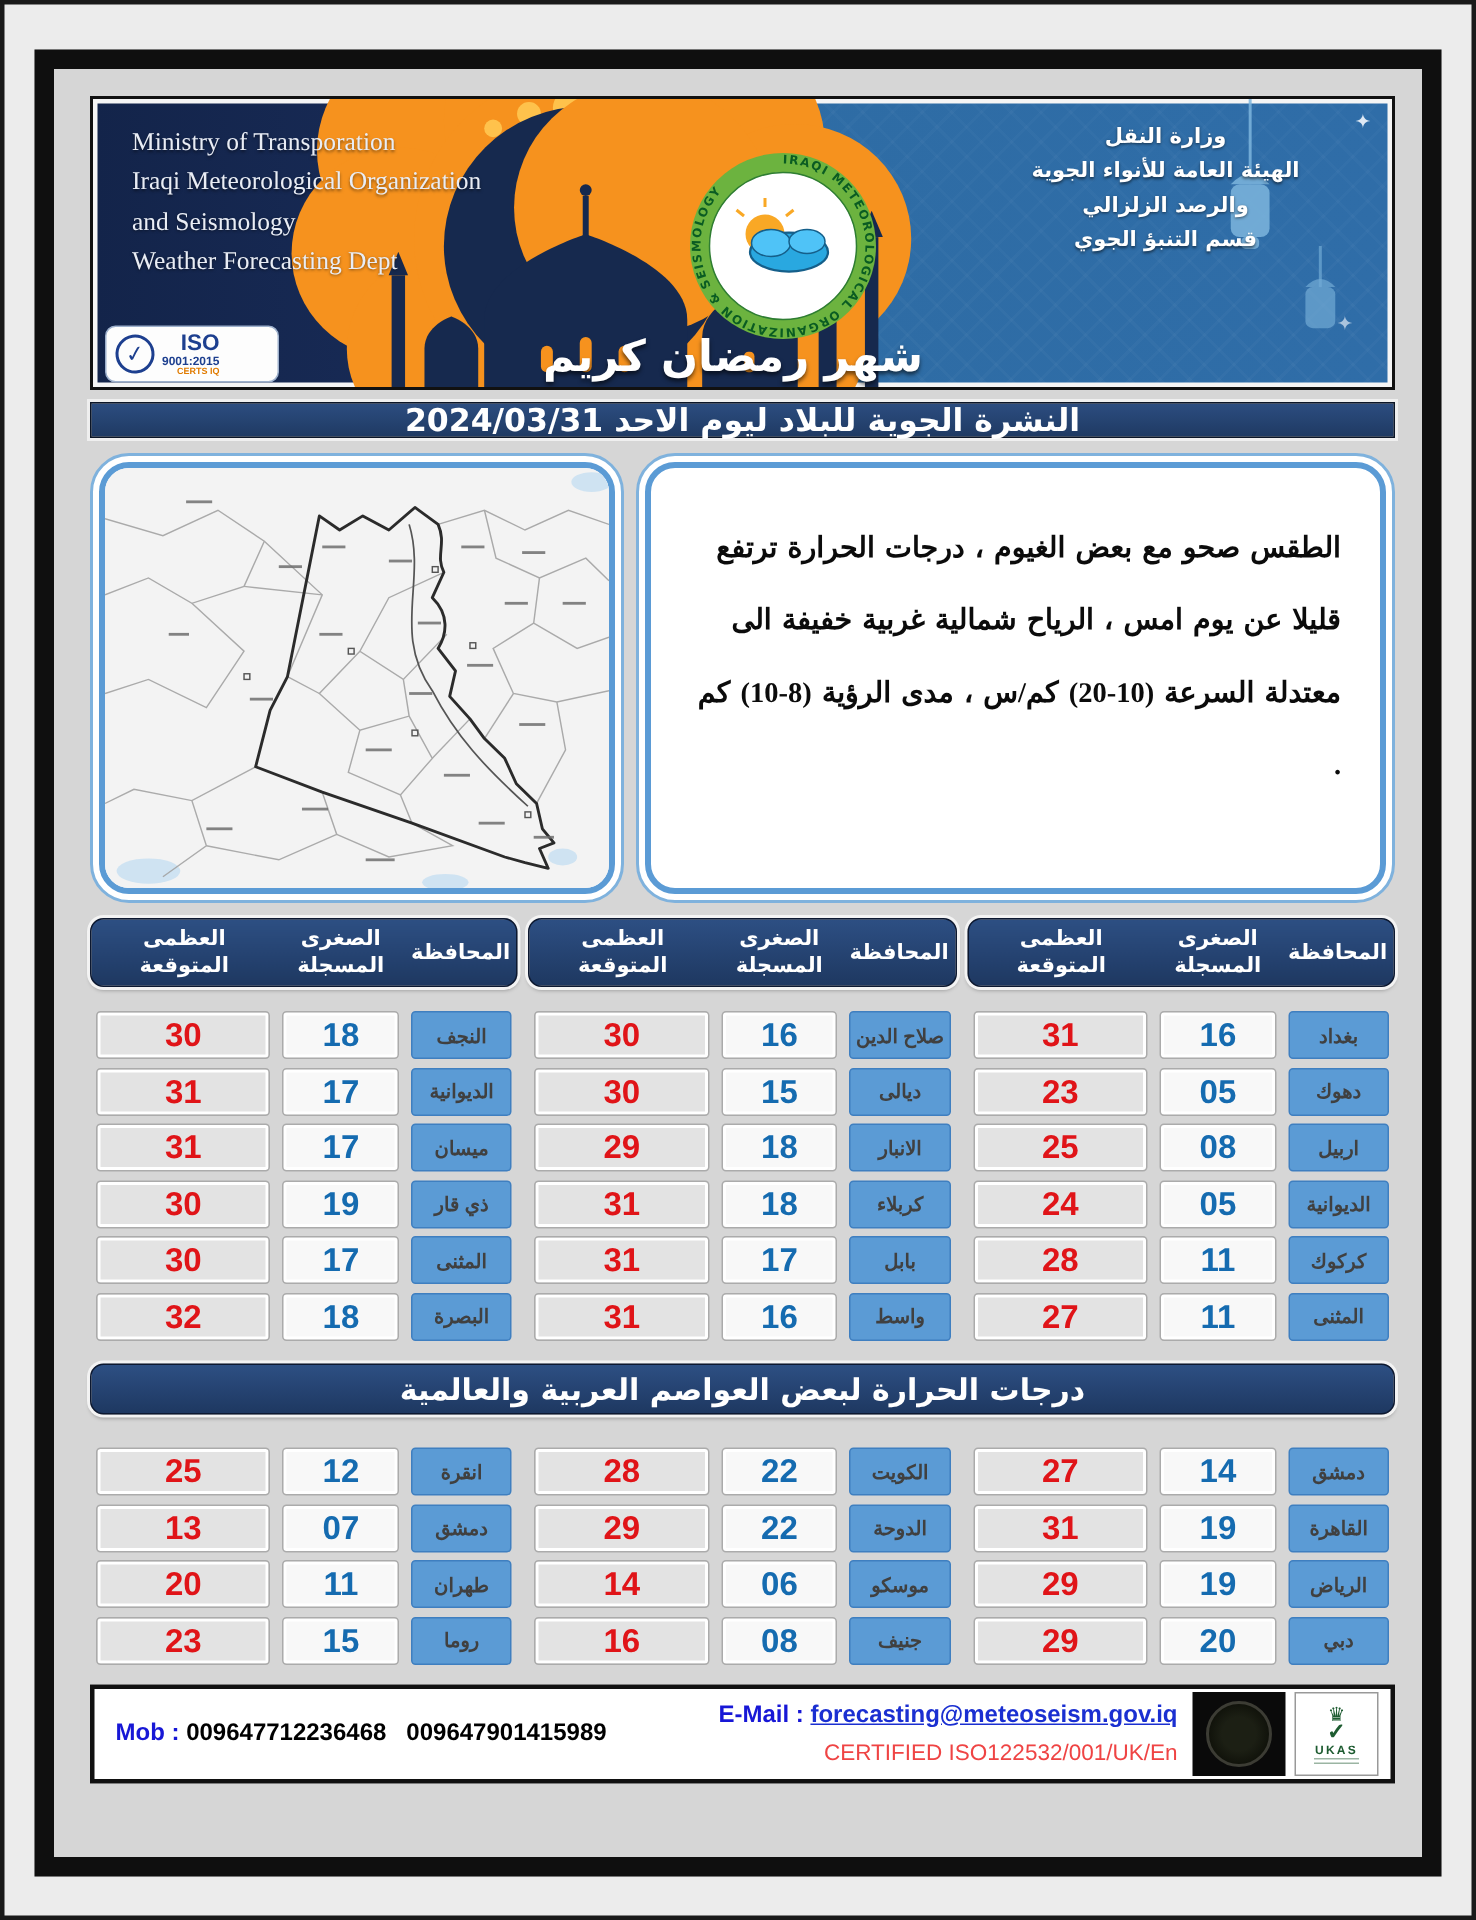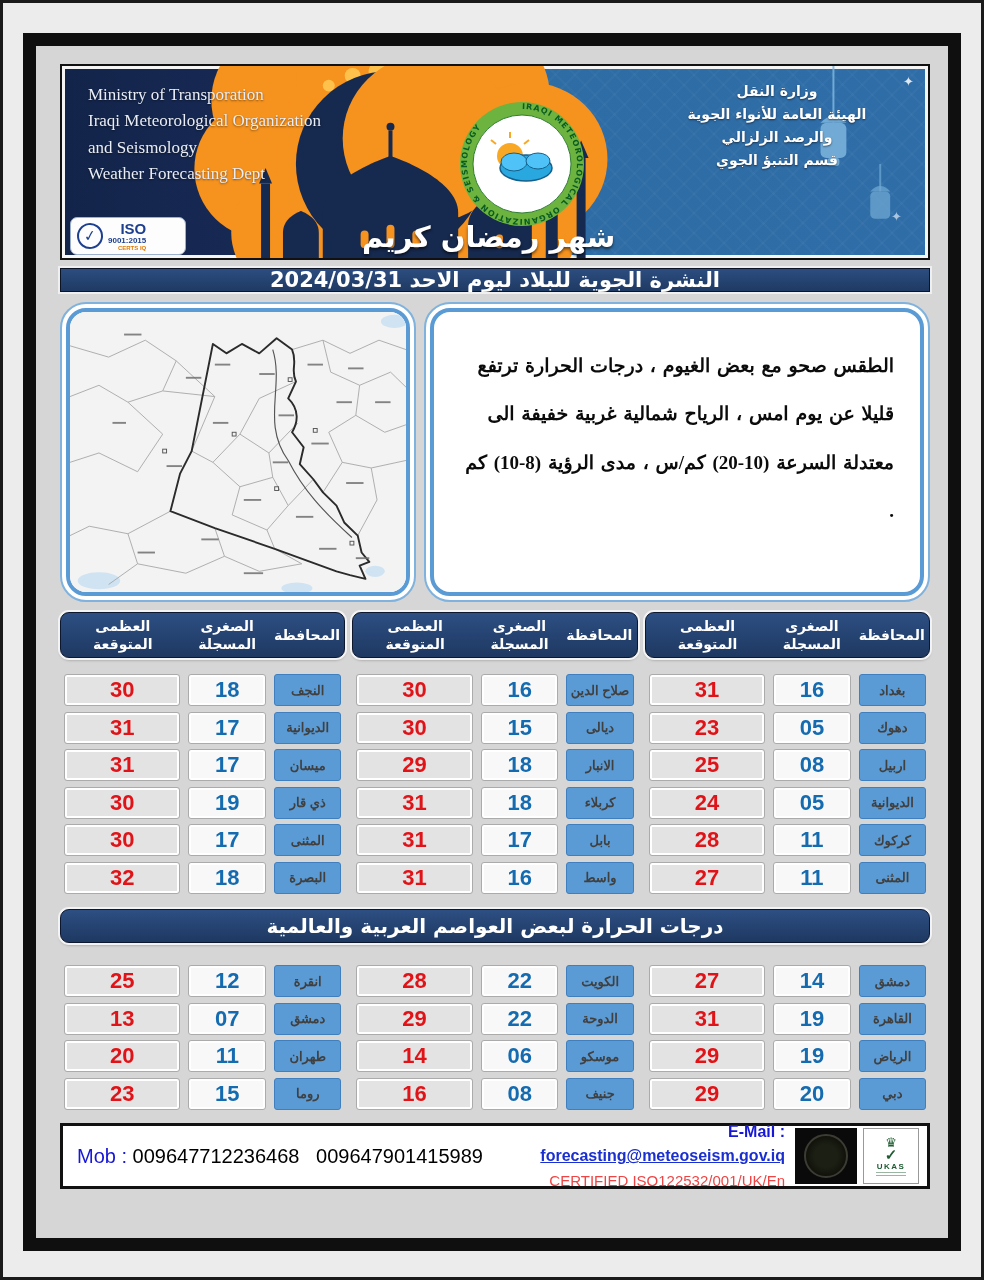--- a/index.html
+++ b/index.html
@@ -70,21 +70,21 @@
 
   .capitals-bar{margin-top:12px;height:34px;background:linear-gradient(#2d4f83,#1e3861);border-radius:9px;
                 border:1px solid #0c1830;box-shadow:0 0 0 2px #f3f3f3,0 2px 3px rgba(0,0,0,.35);
                 display:flex;align-items:center;justify-content:center;color:#fff;font-weight:bold;
                 font-size:20px;direction:rtl;}
   .cap-tables{margin-top:20px;}
 
   
   .footer{margin-top:10px;height:66px;background:#fff;border:3px solid #111;display:flex;align-items:center;
           padding:0 8px 0 14px;gap:10px;font-family:"Liberation Sans",sans-serif;}
-  .mob-line{font-weight:normal;font-size:20px;color:#000;white-space:pre;text-align:right;}
+  .mob-line{font-weight:bold;font-size:16px;color:#000;white-space:pre;text-align:right;}
   .mob-line .lbl{color:#1717d6;}
   .email-block{margin-left:auto;text-align:right;line-height:1.55;}
   .email-l1{font-weight:bold;font-size:16px;color:#1717d6;}
   .email-l1 a{color:#1a2fd1;text-decoration:underline;}
   .email-l2{font-size:15px;color:#ef4444;}
   .logos{display:flex;gap:6px;align-items:center;}
   .urs-box{width:62px;height:56px;background:#0a0a0a;display:flex;align-items:center;justify-content:center;}
   .urs-seal{width:44px;height:44px;border-radius:50%;border:2px solid #3c3c34;
             background:radial-gradient(circle at 50% 50%,#1c1f14 0 40%,#11130b 70%);display:flex;
             align-items:center;justify-content:center;color:#7a1c20;font-size:9px;font-weight:bold;}

